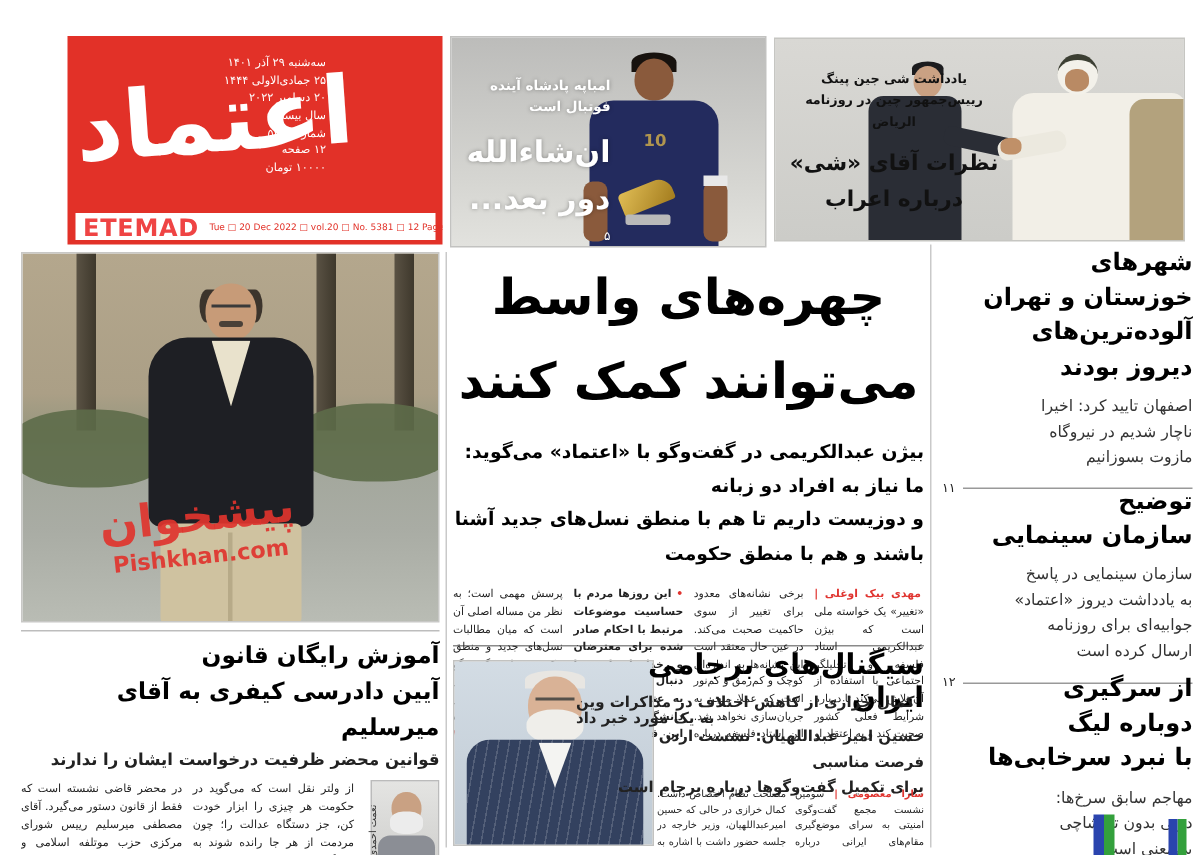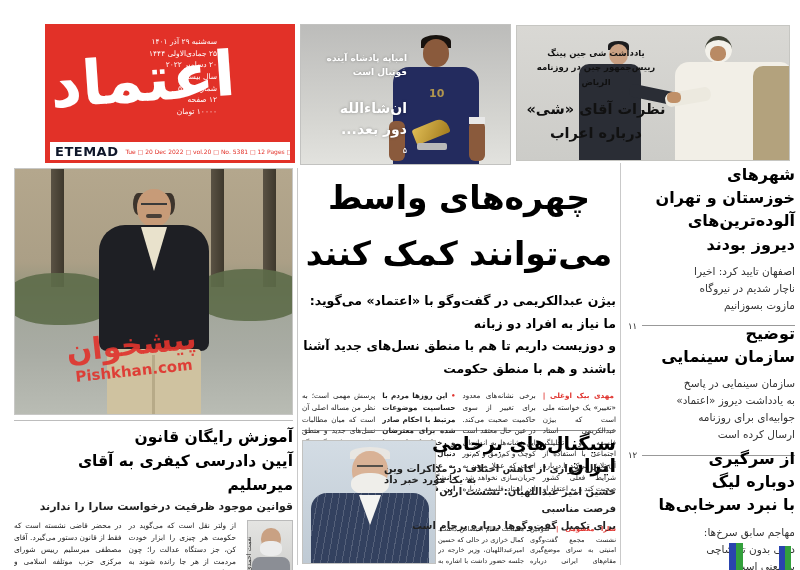--- a/index.html
+++ b/index.html
@@ -14,41 +14,41 @@
 
   
   .masthead { position:absolute; left:45px; top:24px; width:250px; height:139px; background:#e23128; overflow:hidden; }
   .m-logo { position:absolute; left:0; right:55px; top:22px; text-align:center;
             color:#fff; font-weight:bold; font-size:62px; line-height:1.1;
             transform:rotate(-4deg); letter-spacing:-2px; }
   .m-dates { position:absolute; right:78px; top:12px; color:#fff; font-size:7.5px;
              line-height:1.55; text-align:right; z-index:3; }
   .m-strip { position:absolute; left:5px; right:5px; bottom:3px; height:18px; background:#fff;
              display:flex; align-items:center; direction:ltr; padding:0 5px; z-index:4; }
-  .m-strip .en-logo { color:#0f172a; font-weight:bold; font-size:13px; letter-spacing:.5px; }
+  .m-strip .en-logo { color:#ef4444; font-weight:bold; font-size:16px; letter-spacing:.5px; }
   .m-strip .en-info { color:#e23128; font-size:6px; margin-left:7px; white-space:nowrap; }
 
   
   .top-mid { position:absolute; left:300px; top:24px; width:211px; height:141px;
              background:linear-gradient(180deg,#bcbcba 0%,#d6d6d2 70%,#e2e2de 100%);
              overflow:hidden; border:1px solid #c2c2c0; }
   .mb-head { position:absolute; left:122px; top:14px; width:26px; height:28px; border-radius:50% 50% 46% 46%; background:#8a5a3c; }
   .mb-hair { position:absolute; left:120px; top:10px; width:30px; height:13px; border-radius:50% 50% 0 0; background:#17120e; }
   .mb-torso { position:absolute; left:92px; top:42px; width:86px; height:100px;
               background:#232b5e; border-radius:16px 16px 0 0; }
   .mb-num { position:absolute; left:128px; top:62px; color:#c9a84c; font-size:11px; font-weight:bold; opacity:.85; direction:ltr; }
   .mb-armL { position:absolute; left:88px; top:96px; width:16px; height:40px; background:#8a5a3c; border-radius:6px; }
   .mb-armR { position:absolute; left:168px; top:96px; width:16px; height:40px; background:#8a5a3c; border-radius:6px; }
   .mb-band { position:absolute; left:168px; top:92px; width:16px; height:7px; background:#e8e8e8; }
   .mb-boot { position:absolute; left:112px; top:98px; width:36px; height:16px; background:linear-gradient(135deg,#e0bd55,#a37c1e);
              border-radius:3px 10px 2px 2px; transform:rotate(-22deg); }
   .mb-base { position:absolute; left:116px; top:118px; width:30px; height:7px; background:#b9b9b9; border-radius:2px; }
   .mb-cap { position:absolute; left:6px; top:26px; width:100px; text-align:right; color:#fff; z-index:2; }
   .mb-kicker { font-size:9px; font-weight:bold; line-height:1.6; text-shadow:0 0 3px rgba(0,0,0,.35); }
-  .mb-head-line { font-size:14px; font-weight:bold; line-height:1.55; margin-top:18px; text-shadow:0 0 3px rgba(0,0,0,.35); }
+  .mb-head-line { font-size:20px; font-weight:bold; line-height:1.55; margin-top:6px; text-shadow:0 0 3px rgba(0,0,0,.35); }
   .mb-page { font-size:8px; margin-top:5px; text-shadow:0 0 2px rgba(0,0,0,.4); }
 
   
   .top-right { position:absolute; left:516px; top:25px; width:274px; height:136px;
                background:linear-gradient(180deg,#d9d8d4,#ccccc8); overflow:hidden; border:1px solid #c6c6c2; }
   .xi-head { position:absolute; left:92px; top:18px; width:19px; height:21px; border-radius:50%; background:#caa183; }
   .xi-hair { position:absolute; left:91px; top:15px; width:21px; height:9px; border-radius:50% 50% 0 0; background:#1c1c1e; }
   .xi-torso { position:absolute; left:62px; top:38px; width:62px; height:98px; background:#2a2d35; border-radius:10px 10px 0 0; }
   .xi-arm { position:absolute; left:112px; top:62px; width:48px; height:13px; background:#2a2d35; transform:rotate(12deg); border-radius:5px; }
   .pr-keff { position:absolute; left:188px; top:10px; width:27px; height:27px; border-radius:50%; background:#f3f1ea; border-top:4px solid #3c3f33; }
@@ -217,21 +217,21 @@
     <div class="ab-seam"></div>
     <div class="wm">
       <div class="wm-fa">پیشخوان</div>
       <div class="wm-en">Pishkhan.com</div>
     </div>
   </div>
 
   <div class="l-art">
     <div class="title pl">آموزش رایگان قانون
 آیین دادرسی کیفری به آقای میرسلیم</div>
-    <div class="sub">قوانین موجود ظرفیت درخواست سارا را ندارند</div>
+    <div class="sub">قوانین محضر ظرفیت درخواست ایشان را ندارند</div>
     <div class="l-body">
       <div class="figure-na">
         <div class="na-img">
           <div class="na-head"></div>
           <div class="na-beard"></div>
           <div class="na-suit"></div>
         </div>
         <div class="na-cap">نعمت احمدی</div>
       </div>
       <div class="l-col">از ولتر نقل است که می‌گوید در حکومت هر چیزی را ابزار خودت کن، جز دستگاه عدالت را؛ چون مردمت از هر جا رانده شوند به دستگاه عدالت پناه می‌برند و باید عدالت و مساوات در دستگاه عدالت برقرار باشد و</div>

